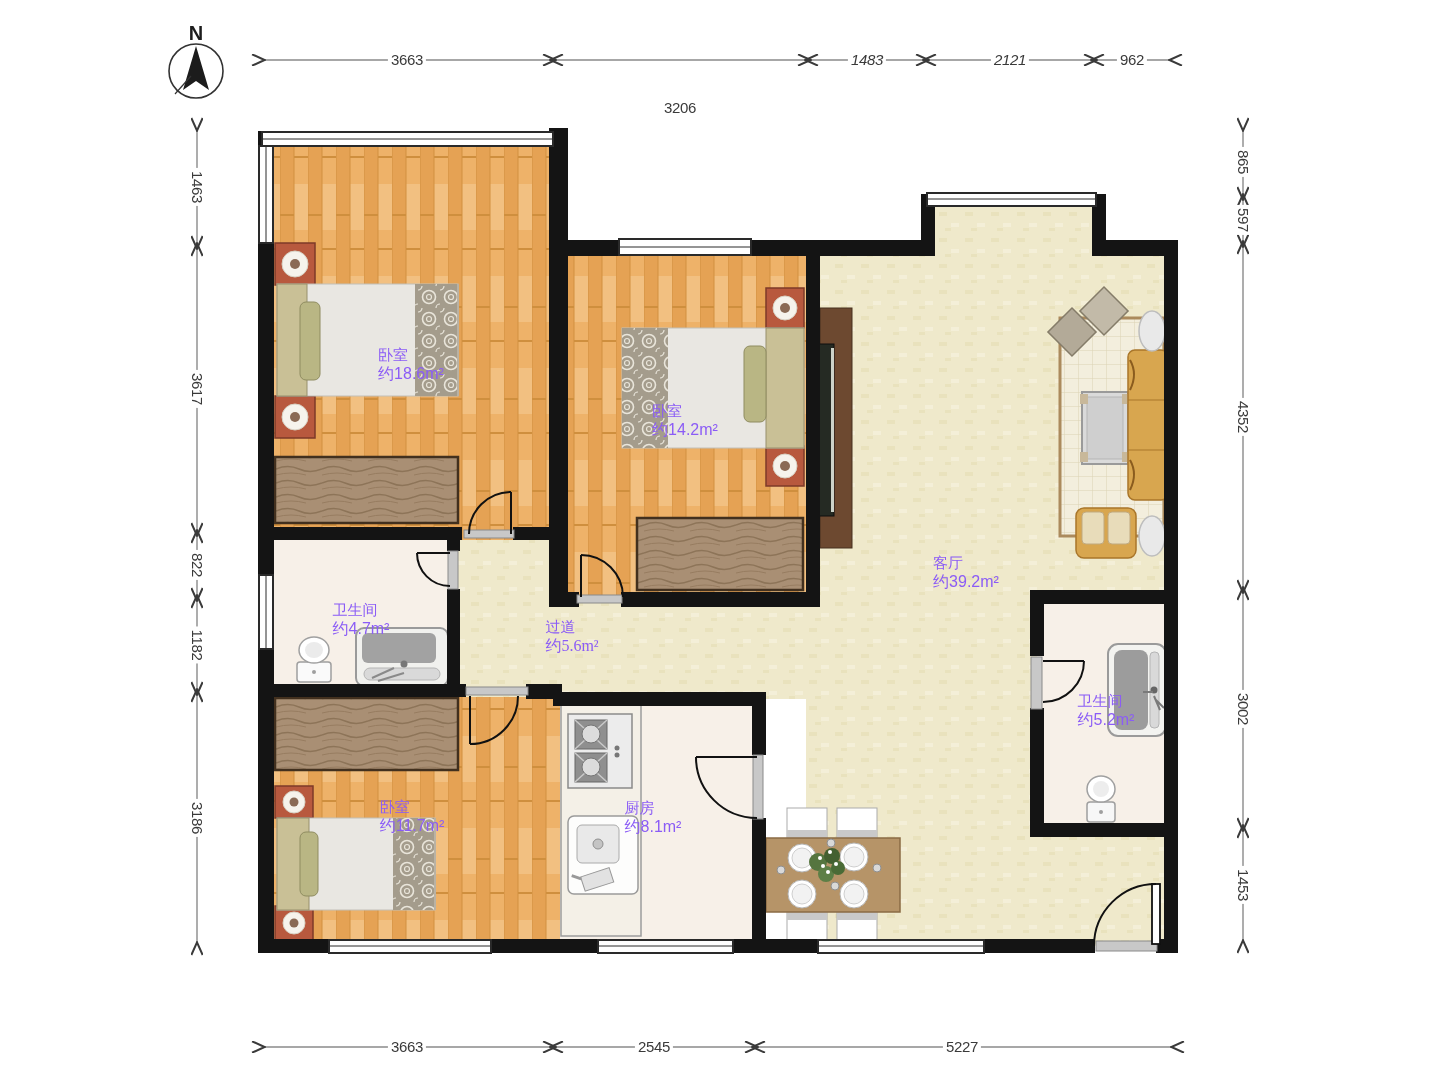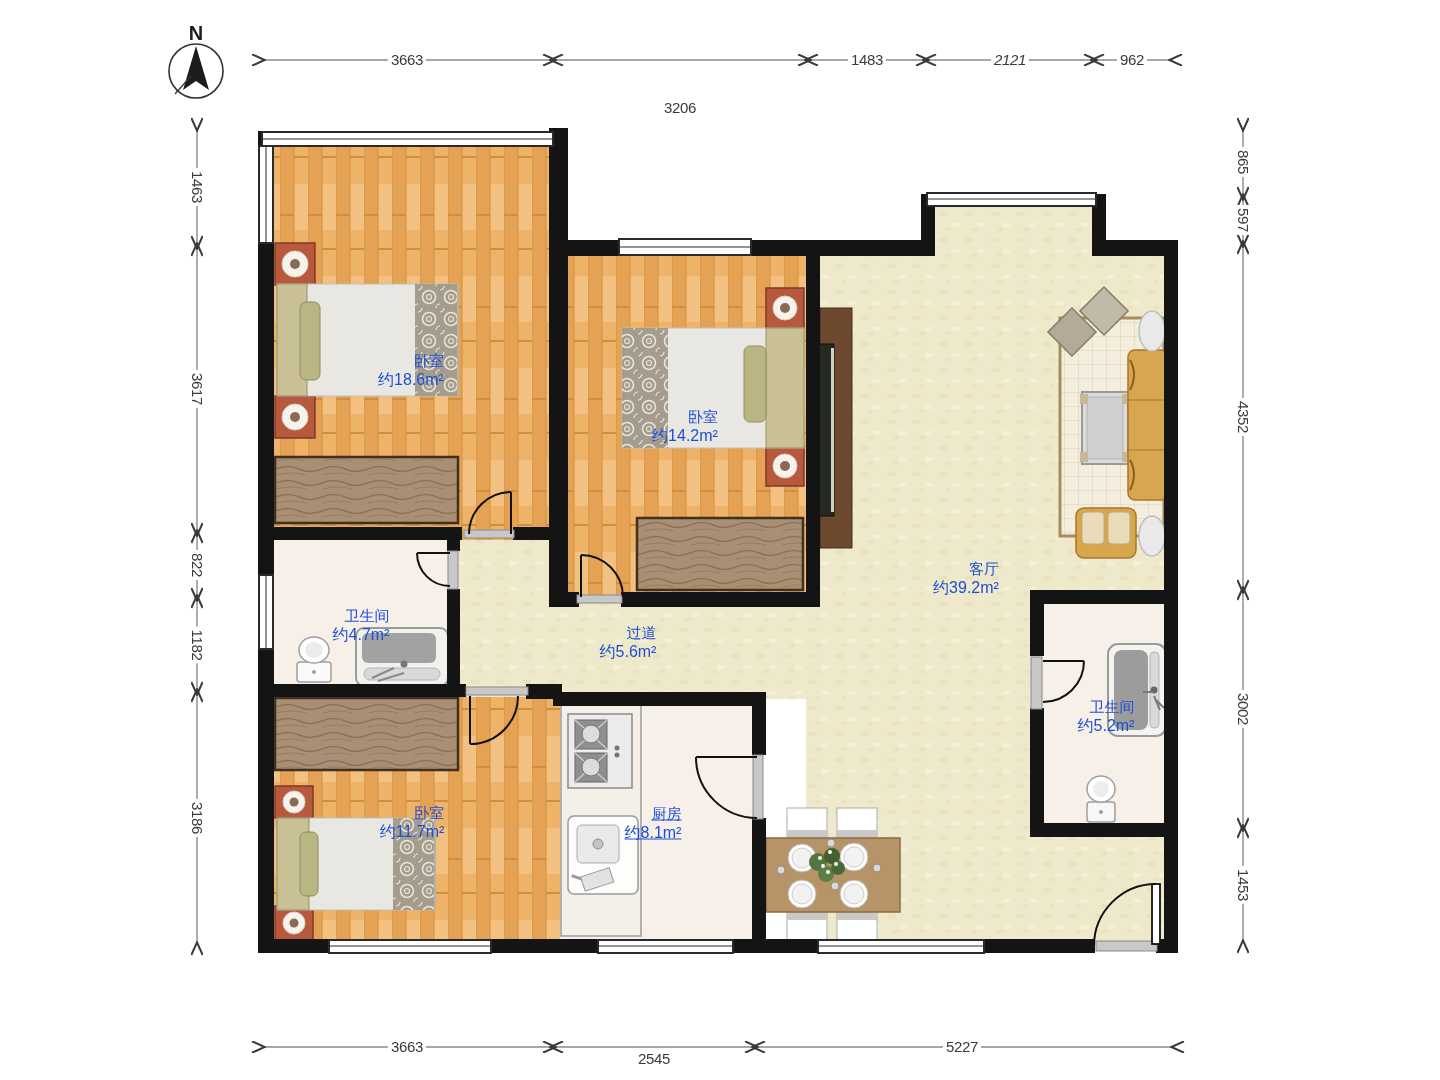--- a/index.html
+++ b/index.html
@@ -2,21 +2,21 @@
 <html><head>
 <meta charset="utf-8">
 <style>
   html,body{margin:0;padding:0;background:#fff;}
   #stage{position:relative;width:1440px;height:1080px;background:#fff;overflow:hidden;
          font-family:"Liberation Sans","DejaVu Sans",sans-serif;}
   #plan-svg{position:absolute;left:0;top:0;}
   .dim{position:absolute;transform:translate(-50%,-50%);background:#fff;padding:0 3px;
        font-size:15px;line-height:16px;color:#3a3a3a;letter-spacing:-0.3px;white-space:nowrap;}
   .dim.v{transform:translate(-50%,-50%) rotate(90deg);}
-  .room{position:absolute;transform:translate(-50%,-50%);text-align:right;color:#1d4ed8;white-space:nowrap;margin-top:6px;}
+  .room{position:absolute;transform:translate(-50%,-50%);text-align:left;color:#8b5cf6;white-space:nowrap;}
   .room .nm{display:block;font-size:15px;line-height:18px;}
   .room .ar{display:block;font-size:16px;line-height:19px;}
   .north-n{position:absolute;transform:translate(-50%,-50%);font-size:20px;font-weight:600;color:#1d1d1d;}
 </style>
 </head>
 <body>
 
 <div id="stage">
 
 <svg id="plan-svg" width="1440" height="1080" viewBox="0 0 1440 1080">
@@ -399,45 +399,45 @@
   <span class="ar">约14.2m²</span>
 </div>
 <div class="room" style="left:966px;top:572px;">
   <span class="nm">客厅</span>
   <span class="ar">约39.2m²</span>
 </div>
 <div class="room" style="left:361px;top:619px;">
   <span class="nm">卫生间</span>
   <span class="ar">约4.7m²</span>
 </div>
-<div class="room" style="left:628px;top:636px;">
+<div class="room" style="left:572px;top:636px;font-family:Liberation Serif, serif;">
   <span class="nm">过道</span>
   <span class="ar">约5.6m²</span>
 </div>
 <div class="room" style="left:412px;top:816px;">
   <span class="nm">卧室</span>
   <span class="ar">约11.7m²</span>
 </div>
-<div class="room" style="left:653px;top:817px;text-decoration:underline;">
+<div class="room" style="left:653px;top:817px;">
   <span class="nm">厨房</span>
   <span class="ar">约8.1m²</span>
 </div>
 <div class="room" style="left:1106px;top:710px;">
   <span class="nm">卫生间</span>
   <span class="ar">约5.2m²</span>
 </div>
 
 <span class="dim" style="left:407px;top:60px;">3663</span>
 <span class="dim" style="left:680px;top:60px;margin-top:48px;">3206</span>
-<span class="dim" style="left:867px;top:60px;">1483</span>
+<span class="dim" style="left:867px;top:60px;font-style:italic;">1483</span>
 <span class="dim" style="left:1010px;top:60px;font-style:italic;">2121</span>
 <span class="dim" style="left:1132px;top:60px;">962</span>
 
 <span class="dim" style="left:407px;top:1047px;">3663</span>
-<span class="dim" style="left:654px;top:1047px;margin-top:12px;">2545</span>
+<span class="dim" style="left:654px;top:1047px;">2545</span>
 <span class="dim" style="left:962px;top:1047px;text-align:right;">5227</span>
 
 <span class="dim v" style="left:197px;top:187px;">1463</span>
 <span class="dim v" style="left:197px;top:389px;">3617</span>
 <span class="dim v" style="left:197px;top:565px;">822</span>
 <span class="dim v" style="left:197px;top:645px;">1182</span>
 <span class="dim v" style="left:197px;top:818px;">3186</span>
 
 <span class="dim v" style="left:1243px;top:162px;">865</span>
 <span class="dim v" style="left:1243px;top:220px;">597</span>

